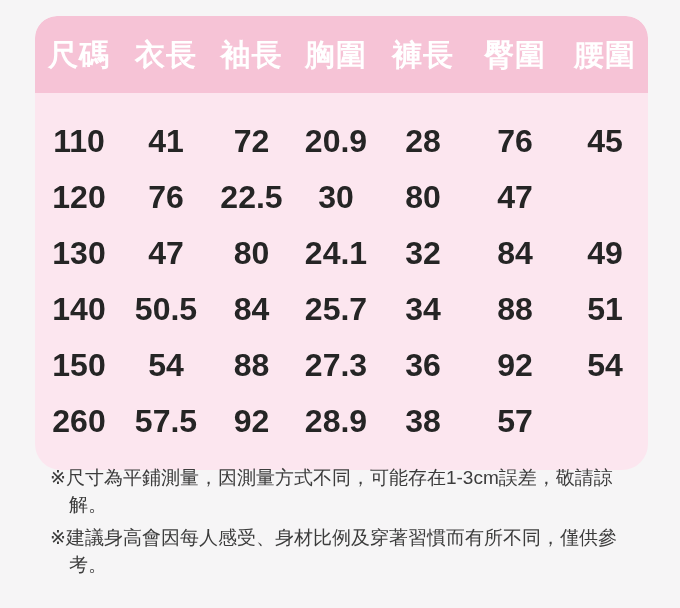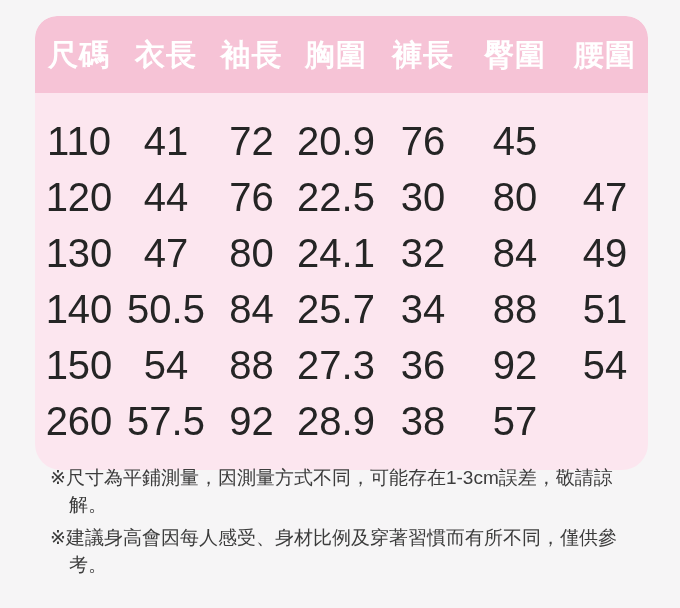--- a/index.html
+++ b/index.html
@@ -40,22 +40,22 @@
     padding-top: 20px;
   }
   .trow {
     display: flex;
     align-items: center;
     height: 56px;
   }
   .cell {
     text-align: center;
     color: var(--cell-text, #252525);
-    font-size: 40px;
-    font-weight: 400;
+    font-size: 32px;
+    font-weight: 700;
     line-height: 1;
     white-space: nowrap;
   }
   .cell:nth-child(1) { width: 88px; }
   .cell:nth-child(2) { width: 86px; }
   .cell:nth-child(3) { width: 85px; }
   .cell:nth-child(4) { width: 84px; }
   .cell:nth-child(5) { width: 90px; }
   .cell:nth-child(6) { width: 94px; }
   .cell:nth-child(7) { width: 86px; }
@@ -89,26 +89,26 @@
       <div class="cell">褲長</div>
       <div class="cell">臀圍</div>
       <div class="cell">腰圍</div>
     </div>
     <div class="tbody">
         <div class="trow">
           <div class="cell">110</div>
           <div class="cell">41</div>
           <div class="cell">72</div>
           <div class="cell">20.9</div>
+          <div class="cell">28</div>
           <div class="cell">76</div>
           <div class="cell">45</div>
         </div>
         <div class="trow">
           <div class="cell">120</div>
-          <div class="cell">44</div>
           <div class="cell">76</div>
           <div class="cell">22.5</div>
           <div class="cell">30</div>
           <div class="cell">80</div>
           <div class="cell">47</div>
         </div>
         <div class="trow">
           <div class="cell">130</div>
           <div class="cell">47</div>
           <div class="cell">80</div>

